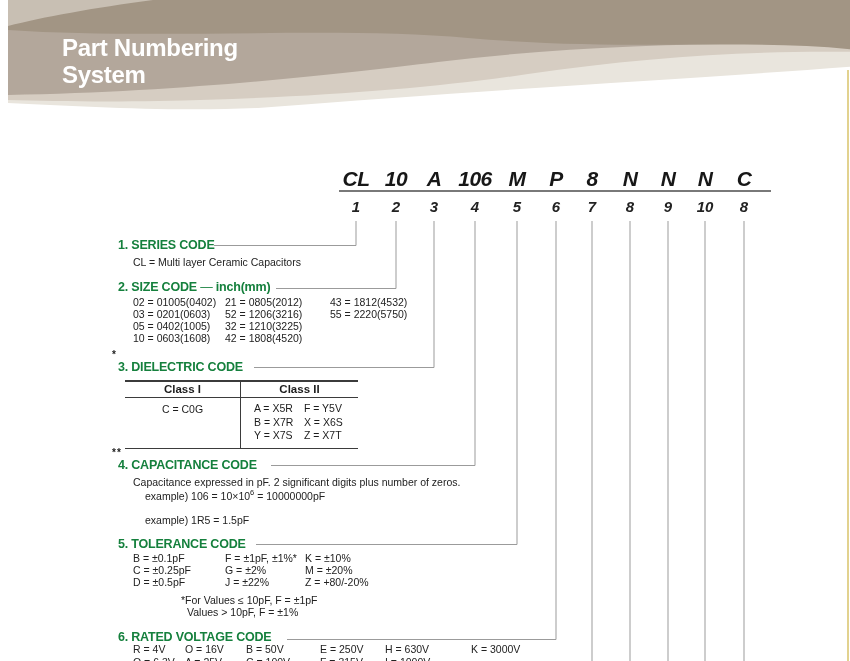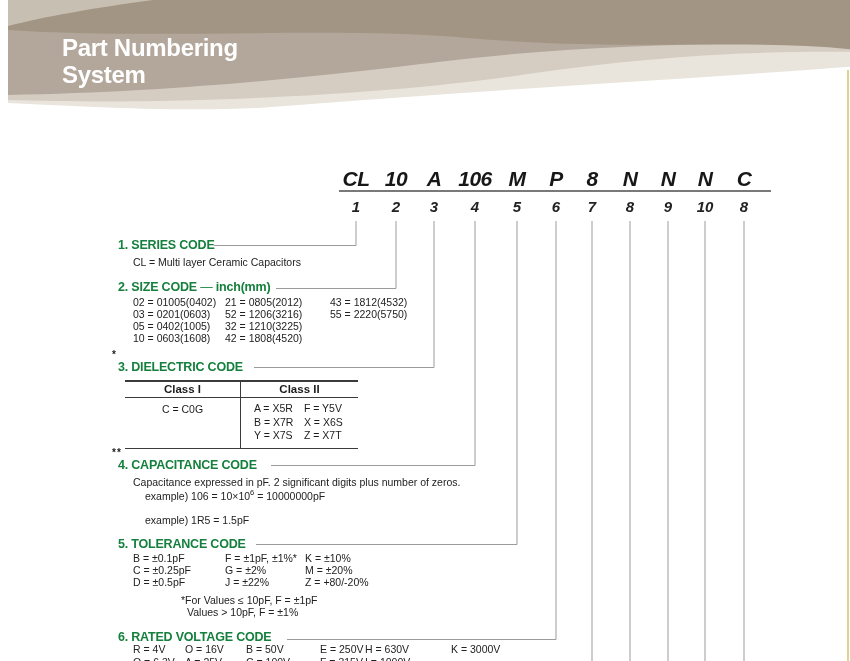--- a/index.html
+++ b/index.html
@@ -26,21 +26,21 @@
   .marker { position:absolute; font-weight:bold; font-size:10px; color:#222; letter-spacing:1px; }
   .body-t { position:absolute; font-size:10.5px; color:#222; white-space:nowrap; }
   .grid-row { position:absolute; display:flex; font-size:10.5px; color:#222; white-space:nowrap; }
   .grid-row span { display:inline-block; }
   
   .size-c1 { width:92px; } .size-c2 { width:105px; }
   
   .tol-c1 { width:92px; } .tol-c2 { width:80px; }
   
   .v-c1 { width:52px; } .v-c2 { width:61px; } .v-c3 { width:74px; }
-  .v-c4 { width:45px; } .v-c5 { width:86px; }
+  .v-c4 { width:65px; } .v-c5 { width:86px; }
   
   .diel { position:absolute; left:125px; top:380px; width:233px;
     border-top:2px solid #3b3b3b; border-bottom:1px solid #3b3b3b; font-size:10.5px; }
   .diel-head { display:flex; border-bottom:1px solid #3b3b3b; font-weight:bold; font-size:11.5px; }
   .diel-head .dc1 { width:115px; border-right:1px solid #3b3b3b; text-align:center; padding:1px 0 2px; }
   .diel-head .dc2 { flex:1; text-align:center; padding:1px 0 2px; }
   .diel-body { display:flex; }
   .diel-body .db1 { width:115px; border-right:1px solid #3b3b3b; text-align:center; padding-top:5px; }
   .diel-body .db2 { flex:1; padding:4px 0 5px 13px; line-height:13.5px; }
   .diel-body .db2 .p1 { display:inline-block; width:47px; }

